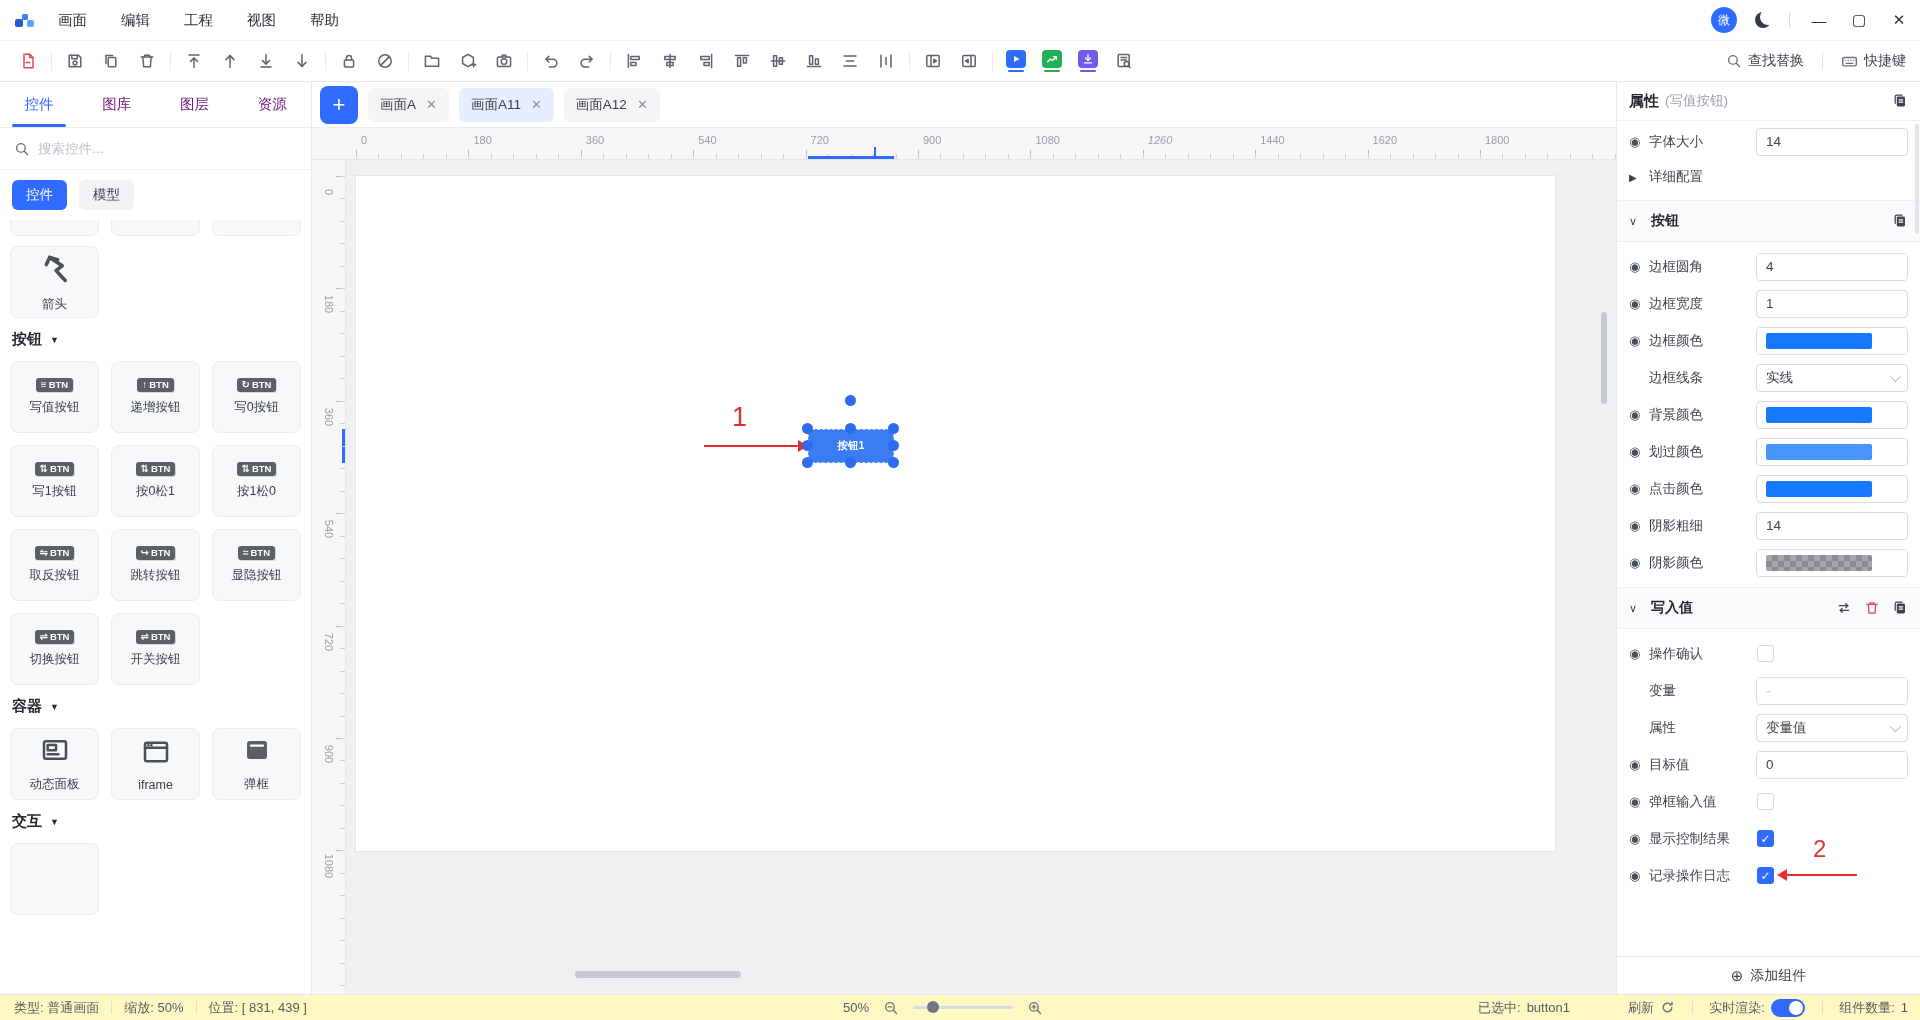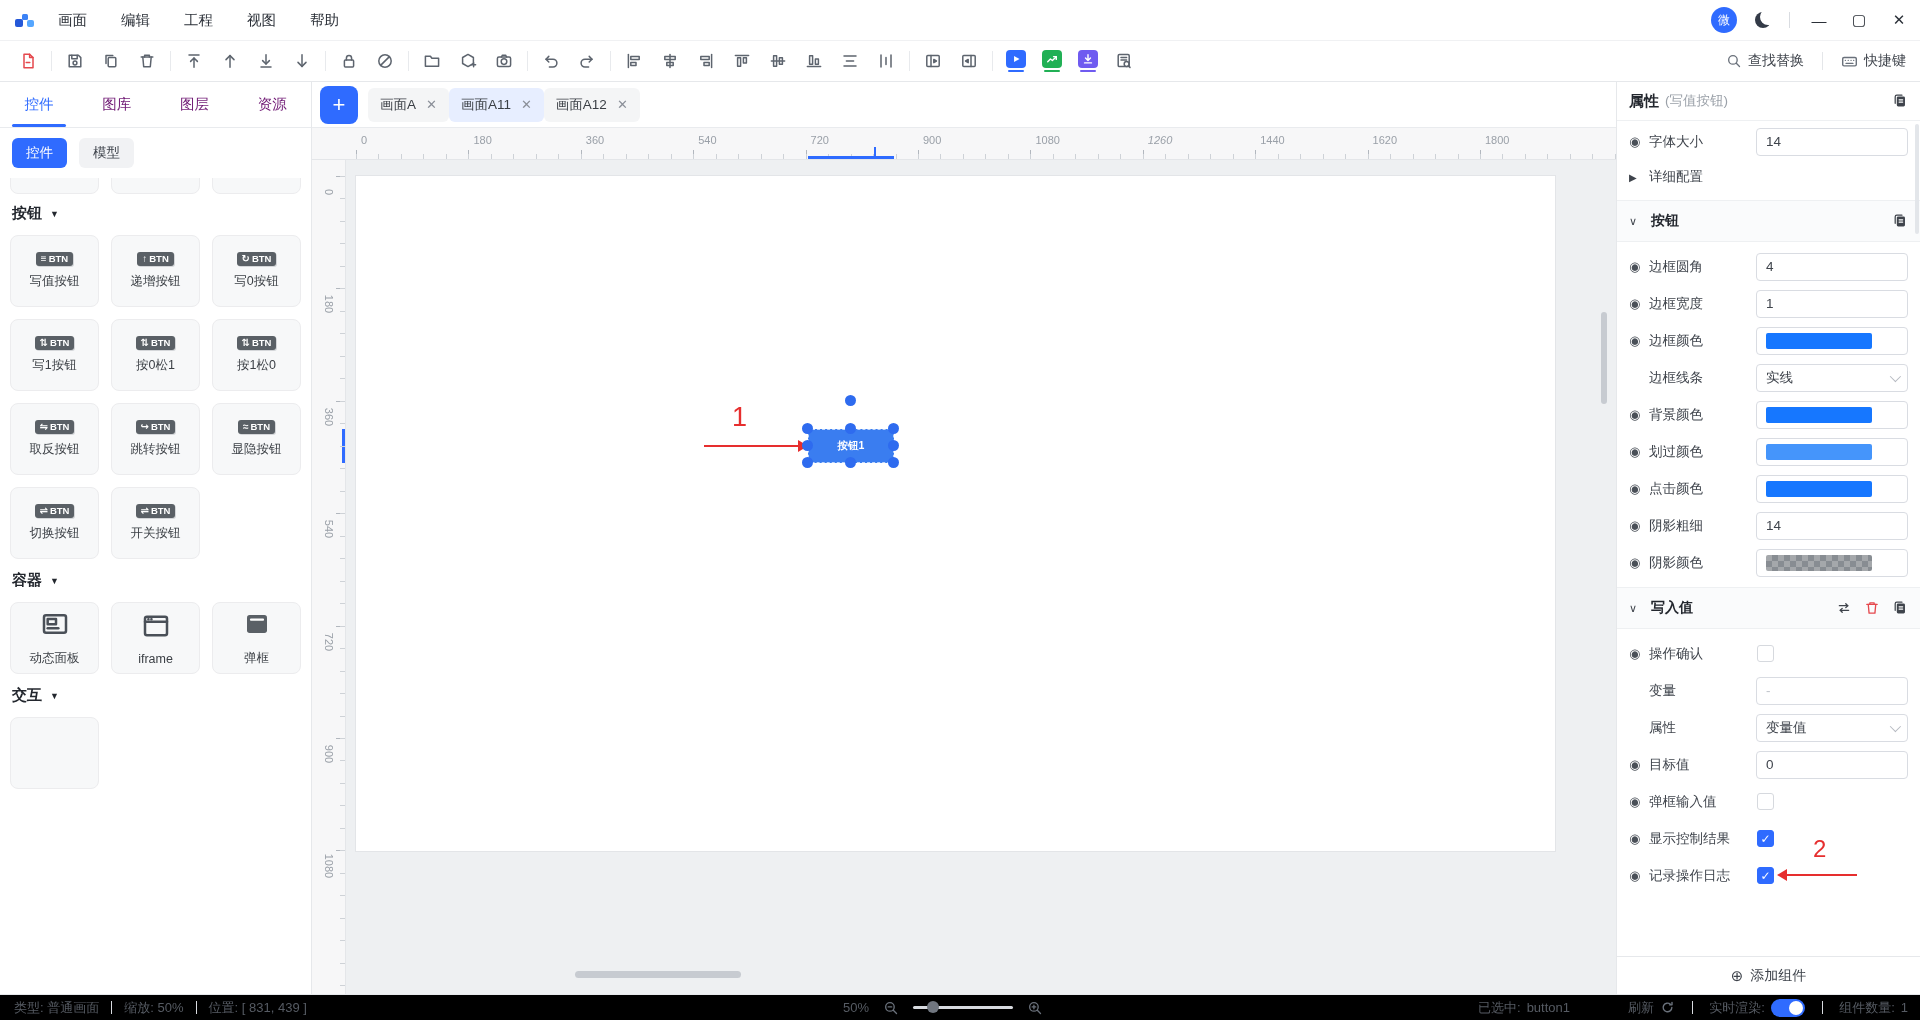--- a/index.html
+++ b/index.html
@@ -107,21 +107,21 @@
       repeating-conic-gradient(#bfc3c8 0% 25%, #ffffff 0% 50%);
       background-size:100% 100%, 12px 12px; }
   .ck { width:17px; height:17px; border:1px solid #d6d9de; border-radius:3px; background:#fff; position:absolute; left:140px; }
   .ck.on { background:#2f6bff; border-color:#2f6bff; color:#fff; font-size:12px; display:flex; align-items:center; justify-content:center; }
   .arrow2 { position:absolute; left:168px; top:17px; width:72px; height:2px; background:#e62e2e; }
   .arrow2::after { content:""; position:absolute; left:-8px; top:-5px; border-right:10px solid #e62e2e; border-top:6px solid transparent; border-bottom:6px solid transparent; }
   .anno2 { position:absolute; left:196px; top:-22px; font-size:24px; color:#e62e2e; z-index:4; }
   .add-row { height:38px; border-top:1px solid #e6e8eb; display:flex; align-items:center; justify-content:center; gap:7px; font-size:14px; color:#3f444c; cursor:pointer; }
   .rscroll { position:absolute; right:1px; top:42px; width:4px; height:110px; background:#e3e6ea; border-radius:2px; }
   
-  .statusbar { height:26px; border-top:1px solid #e6e8eb; position:relative; font-size:13px; color:#565b63; background:#000000; }
+  .statusbar { height:26px; border-top:1px solid #e6e8eb; position:relative; font-size:13px; color:#565b63; background:#fef9c3; }
   .sb-left { position:absolute; left:14px; top:0; height:25px; display:flex; align-items:center; gap:12px; }
   .sb-sep { width:1px; height:13px; background:#d8dbe0; }
   .sb-zoom { position:absolute; left:843px; top:0; height:25px; display:flex; align-items:center; gap:14px; }
   .slider { width:100px; height:3px; background:#d8dbe0; border-radius:2px; position:relative; }
   .knob { position:absolute; left:14px; top:-5px; width:12px; height:12px; border-radius:50%; background:#70767f; }
   .sb-sel { position:absolute; left:1478px; top:0; height:25px; display:flex; align-items:center; gap:6px; }
   .sb-panel { position:absolute; left:1616px; width:304px; top:0; height:25px; display:flex; align-items:center; justify-content:space-between; padding:0 12px; }
   .sb-panel .grp { display:flex; align-items:center; gap:6px; }
   .tgl { width:34px; height:18px; border-radius:9px; background:#2f6bff; position:relative; cursor:pointer; }
   .tgl::after { content:""; position:absolute; right:2px; top:2px; width:14px; height:14px; border-radius:50%; background:#fff; }
@@ -408,29 +408,47 @@
 
 <div class="main">
 
   <div class="sidebar">
     <div class="side-tabs" id="side-tabs">
         <div class="side-tab active">控件</div>
         <div class="side-tab">图库</div>
         <div class="side-tab">图层</div>
         <div class="side-tab">资源</div>
       </div>
+    <div class="side-search">
+      <span class="zicon" id="ss-icon">
+          <svg width="16" height="16" viewBox="0 0 18 18" fill="none" stroke="currentColor" stroke-width="1.5" stroke-linecap="round" stroke-linejoin="round">
+            <circle cx="7.8" cy="7.8" r="4.8"></circle>
+            <path d="M11.6 11.6l3.6 3.6"></path>
+          </svg>
+        </span>
+      <input placeholder="搜索控件..." style="">
+    </div>
     <div class="mode-row" id="mode-row">
         <div class="pill active">控件</div>
         <div class="pill">模型</div>
       </div>
     <div class="cards-area" id="cards-area">
         <div class="clip-row">
           <div class="card"></div>
           <div class="card"></div>
           <div class="card"></div>
+        </div>
+        <div class="card-grid">
+          <div class="card">
+            <div class="cicon"><svg width="34" height="34" viewBox="0 0 18 18" fill="none" stroke="currentColor" stroke-width="1.9" stroke-linecap="round" stroke-linejoin="round">
+                <path d="M14.4 15.6L9.6 10.4l3.2-2.6L6.2 3.4"></path>
+                <path d="M4.4 7.2l1.8-3.8 4.2 1.2"></path>
+              </svg></div>
+            <div class="lbl">箭头</div>
+          </div>
         </div>
         <div class="sec-head">
           <span>按钮</span>
           <span class="tri">▼</span>
         </div>
         <div class="card-grid">
           <div class="card">
             <div class="btn-badge">
               <span class="g">≡</span>
               <span>BTN</span>
@@ -543,21 +561,21 @@
         </div>
         <div class="card-grid">
           <div class="card"></div>
         </div>
       </div>
   </div>
 
   <div class="canvas-col">
     <div class="screen-tabs">
       <div class="add-btn">+</div>
-      <div id="stab-list" style="display:flex;justify-content:center;">
+      <div id="stab-list" style="display:flex;gap:10px;justify-content:center;">
           <div class="stab">
             <span>画面A</span>
             <span class="x">✕</span>
           </div>
           <div class="stab active">
             <span>画面A11</span>
             <span class="x">✕</span>
           </div>
           <div class="stab">
             <span>画面A12</span>

